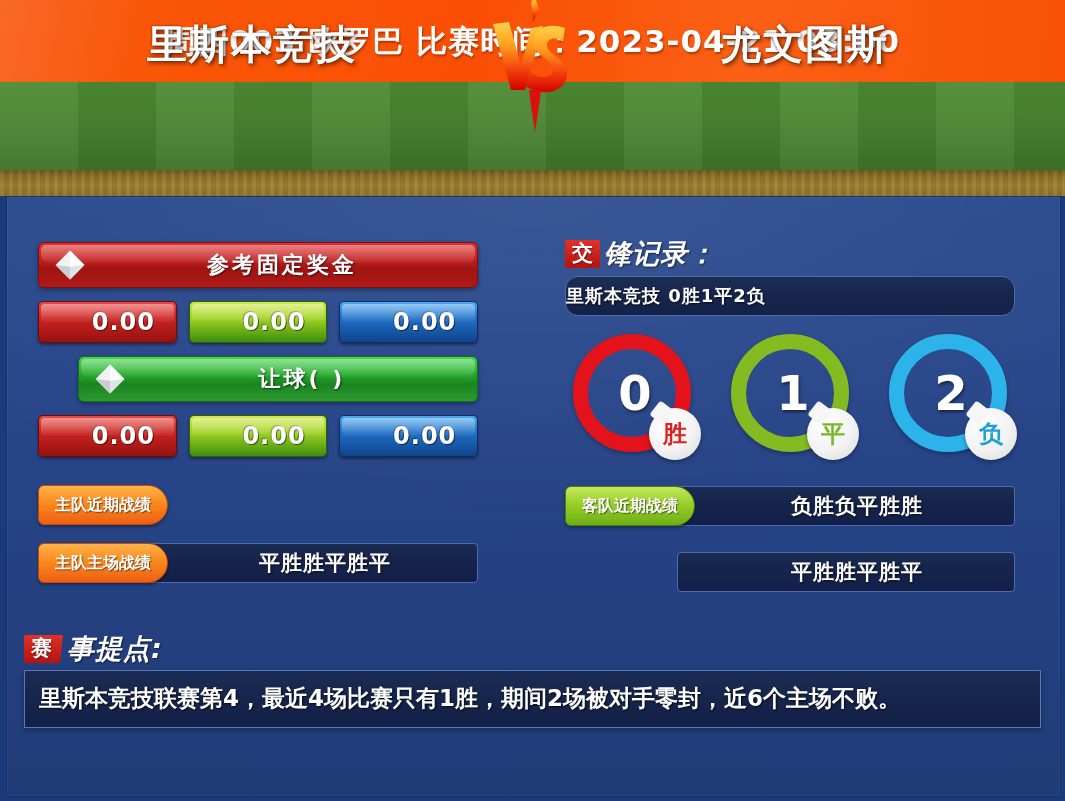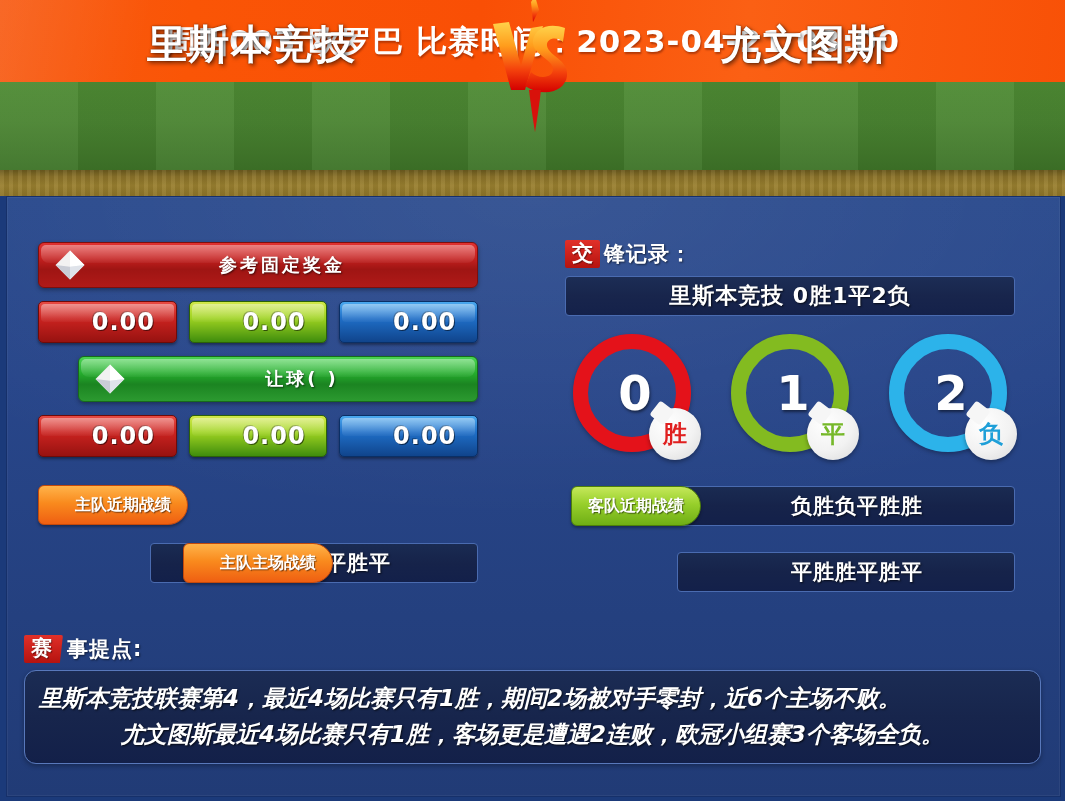--- a/index.html
+++ b/index.html
@@ -66,21 +66,21 @@
     box-shadow:inset 0 0 0 1px rgba(255,255,255,.05);
   }
 
   
   .col-left{position:absolute;left:38px;top:242px;width:440px;}
   .col-right{position:absolute;left:565px;top:240px;width:450px;}
 
   .bar{
     position:relative;height:44px;border-radius:6px;
     display:flex;align-items:center;justify-content:center;
-    color:#fff;font-size:18px;font-weight:bold;letter-spacing:3px;
+    color:#fff;font-size:22px;font-weight:bold;letter-spacing:3px;
     font-family:"DejaVu Sans","Liberation Sans",sans-serif;
     text-shadow:1px 1px 2px rgba(0,0,0,.6);
     box-shadow:0 2px 4px rgba(0,0,0,.35);
     padding-left:48px;
   }
   .bar.red{
     background:linear-gradient(180deg,#e0302f 0%,#c4201f 35%,#9f1513 60%,#b01a18 100%);
     border:1px solid #7d0f0d;
   }
   .bar.green{
@@ -121,22 +121,22 @@
   
   .form-row{position:relative;height:40px;margin-top:18px;display:flex;align-items:center;}
   .form-tag{
     position:relative;z-index:2;width:128px;height:38px;line-height:38px;
     border-radius:6px 20px 20px 6px;
     text-align:center;color:#fff;font-size:16px;font-weight:bold;letter-spacing:0;
     font-family:"DejaVu Sans","Liberation Sans",sans-serif;
     text-shadow:1px 1px 1px rgba(0,0,0,.5);
     box-shadow:0 2px 3px rgba(0,0,0,.35);
   }
-  .form-tag.orange{background:linear-gradient(180deg,#ffb34a 0%,#f98a1d 45%,#ef5f12 100%);border:1px solid #c4490b;padding-left:20px;}
-  .form-tag.lime{background:linear-gradient(180deg,#c5e85a 0%,#97cf2b 45%,#6fae15 100%);border:1px solid #4e8009;margin-left:6px;}
+  .form-tag.orange{background:linear-gradient(180deg,#ffb34a 0%,#f98a1d 45%,#ef5f12 100%);border:1px solid #c4490b;}
+  .form-tag.lime{background:linear-gradient(180deg,#c5e85a 0%,#97cf2b 45%,#6fae15 100%);border:1px solid #4e8009;}
   .form-value{
     position:absolute;left:112px;right:0;height:38px;line-height:38px;
     border-radius:4px;text-align:center;
     background:linear-gradient(180deg,#1a2b52 0%,#16234a 50%,#13204a 100%);
     border:1px solid #4a6bb0;
     color:#fff;font-size:21px;font-weight:bold;letter-spacing:1px;
     font-family:"DejaVu Sans","Liberation Sans",sans-serif;
     text-shadow:1px 1px 2px rgba(0,0,0,.7);
     padding-left:22px;
   }
@@ -146,29 +146,30 @@
   .tag-badge{
     display:inline-block;padding:1px 7px 3px 7px;
     background:linear-gradient(180deg,#e13029,#b5130f);
     color:#fff;font-size:21px;font-weight:bold;line-height:1.15;
     font-family:"DejaVu Sans","Liberation Sans",sans-serif;
     text-shadow:1px 1px 1px rgba(0,0,0,.45);
     border-radius:2px;
   }
   .tag-badge.skew{clip-path:polygon(0 0,100% 0,92% 100%,0 100%);padding-right:11px;}
   .h2h-title .rest,.tips-title .rest{
-    color:#fff;font-size:21px;font-weight:bold;margin-left:4px;letter-spacing:1px;
+    color:#fff;font-size:27px;font-weight:bold;margin-left:4px;letter-spacing:1px;
     font-family:"DejaVu Sans","Liberation Sans",sans-serif;
     text-shadow:1px 1px 2px rgba(0,0,0,.55);
+    font-style:italic;
   }
   .h2h-summary{
-    height:38px;line-height:38px;border-radius:4px;text-align:center;
+    height:38px;line-height:38px;border-radius:13px;
     background:linear-gradient(180deg,#1c2d55 0%,#18254c 50%,#14214a 100%);
     border:1px solid #4a6bb0;
-    color:#fff;font-size:22px;font-weight:bold;letter-spacing:1px;
+    color:#fff;font-size:18px;font-weight:bold;letter-spacing:1px;
     font-family:"DejaVu Sans","Liberation Sans",sans-serif;
     text-shadow:1px 1px 2px rgba(0,0,0,.7);
   }
   .rings{display:flex;justify-content:space-between;margin-top:18px;padding:0 8px;}
   .ring-wrap{position:relative;width:118px;height:118px;}
   .ring{
     position:absolute;inset:0;border-radius:50%;
     box-sizing:border-box;
     box-shadow:0 2px 4px rgba(0,0,0,.3);
   }
@@ -194,26 +195,25 @@
     content:"";position:absolute;left:4px;top:-4px;width:18px;height:18px;
     background:#f6f6f6;transform:rotate(38deg);
     border-radius:3px;
   }
   .ring-badge span{position:relative;z-index:2;}
 
   
   .tips{position:absolute;left:24px;top:634px;width:1017px;}
   .tips-title{display:flex;align-items:center;height:30px;}
   .tips-box{
-    margin-top:6px;border-radius:12px;
+    margin-top:6px;border-radius:0;
     background:linear-gradient(180deg,#1b2c54 0%,#17254c 50%,#132049 100%);
     border:1px solid #5878bb;
     padding:9px 14px 11px 14px;
     box-shadow:0 2px 5px rgba(0,0,0,.3);
-    font-style:italic;
   }
   .tips-line{
     color:#fff;font-size:23px;font-weight:bold;line-height:36px;text-align:center;
     letter-spacing:0;
     font-family:"DejaVu Sans","Liberation Sans",sans-serif;
     text-shadow:1px 1px 2px rgba(0,0,0,.75);
     white-space:nowrap;
   }
   .tips-line.first{text-align:left;}
 </style>
@@ -276,21 +276,21 @@
 
     <div class="odds-row">
       <div class="odd c-red">0.00</div>
       <div class="odd c-green">0.00</div>
       <div class="odd c-blue">0.00</div>
     </div>
 
     <div class="form-row" style="margin-top:28px;">
       <div class="form-tag orange">主队近期战绩</div>
     </div>
-    <div class="form-row" style="justify-content:center;">
+    <div class="form-row" style="">
       <div class="form-tag orange">主队主场战绩</div>
       <div class="form-value">平胜胜平胜平</div>
     </div>
   </div>
 
   <div class="col-right">
 
     <div class="h2h-title">
       <span class="tag-badge">交</span>
       <span class="rest">锋记录：</span>
@@ -331,17 +331,16 @@
     </div>
   </div>
 
   <div class="tips">
     <div class="tips-title">
       <span class="tag-badge skew">赛</span>
       <span class="rest">事提点:</span>
     </div>
     <div class="tips-box">
       <div class="tips-line first">里斯本竞技联赛第4，最近4场比赛只有1胜，期间2场被对手零封，近6个主场不败。</div>
-      <div class="tips-line">尤文图斯最近4场比赛只有1胜，客场更是遭遇2连败，欧冠小组赛3个客场全负。</div>
     </div>
   </div>
 
 </div>
 
 </body></html>

